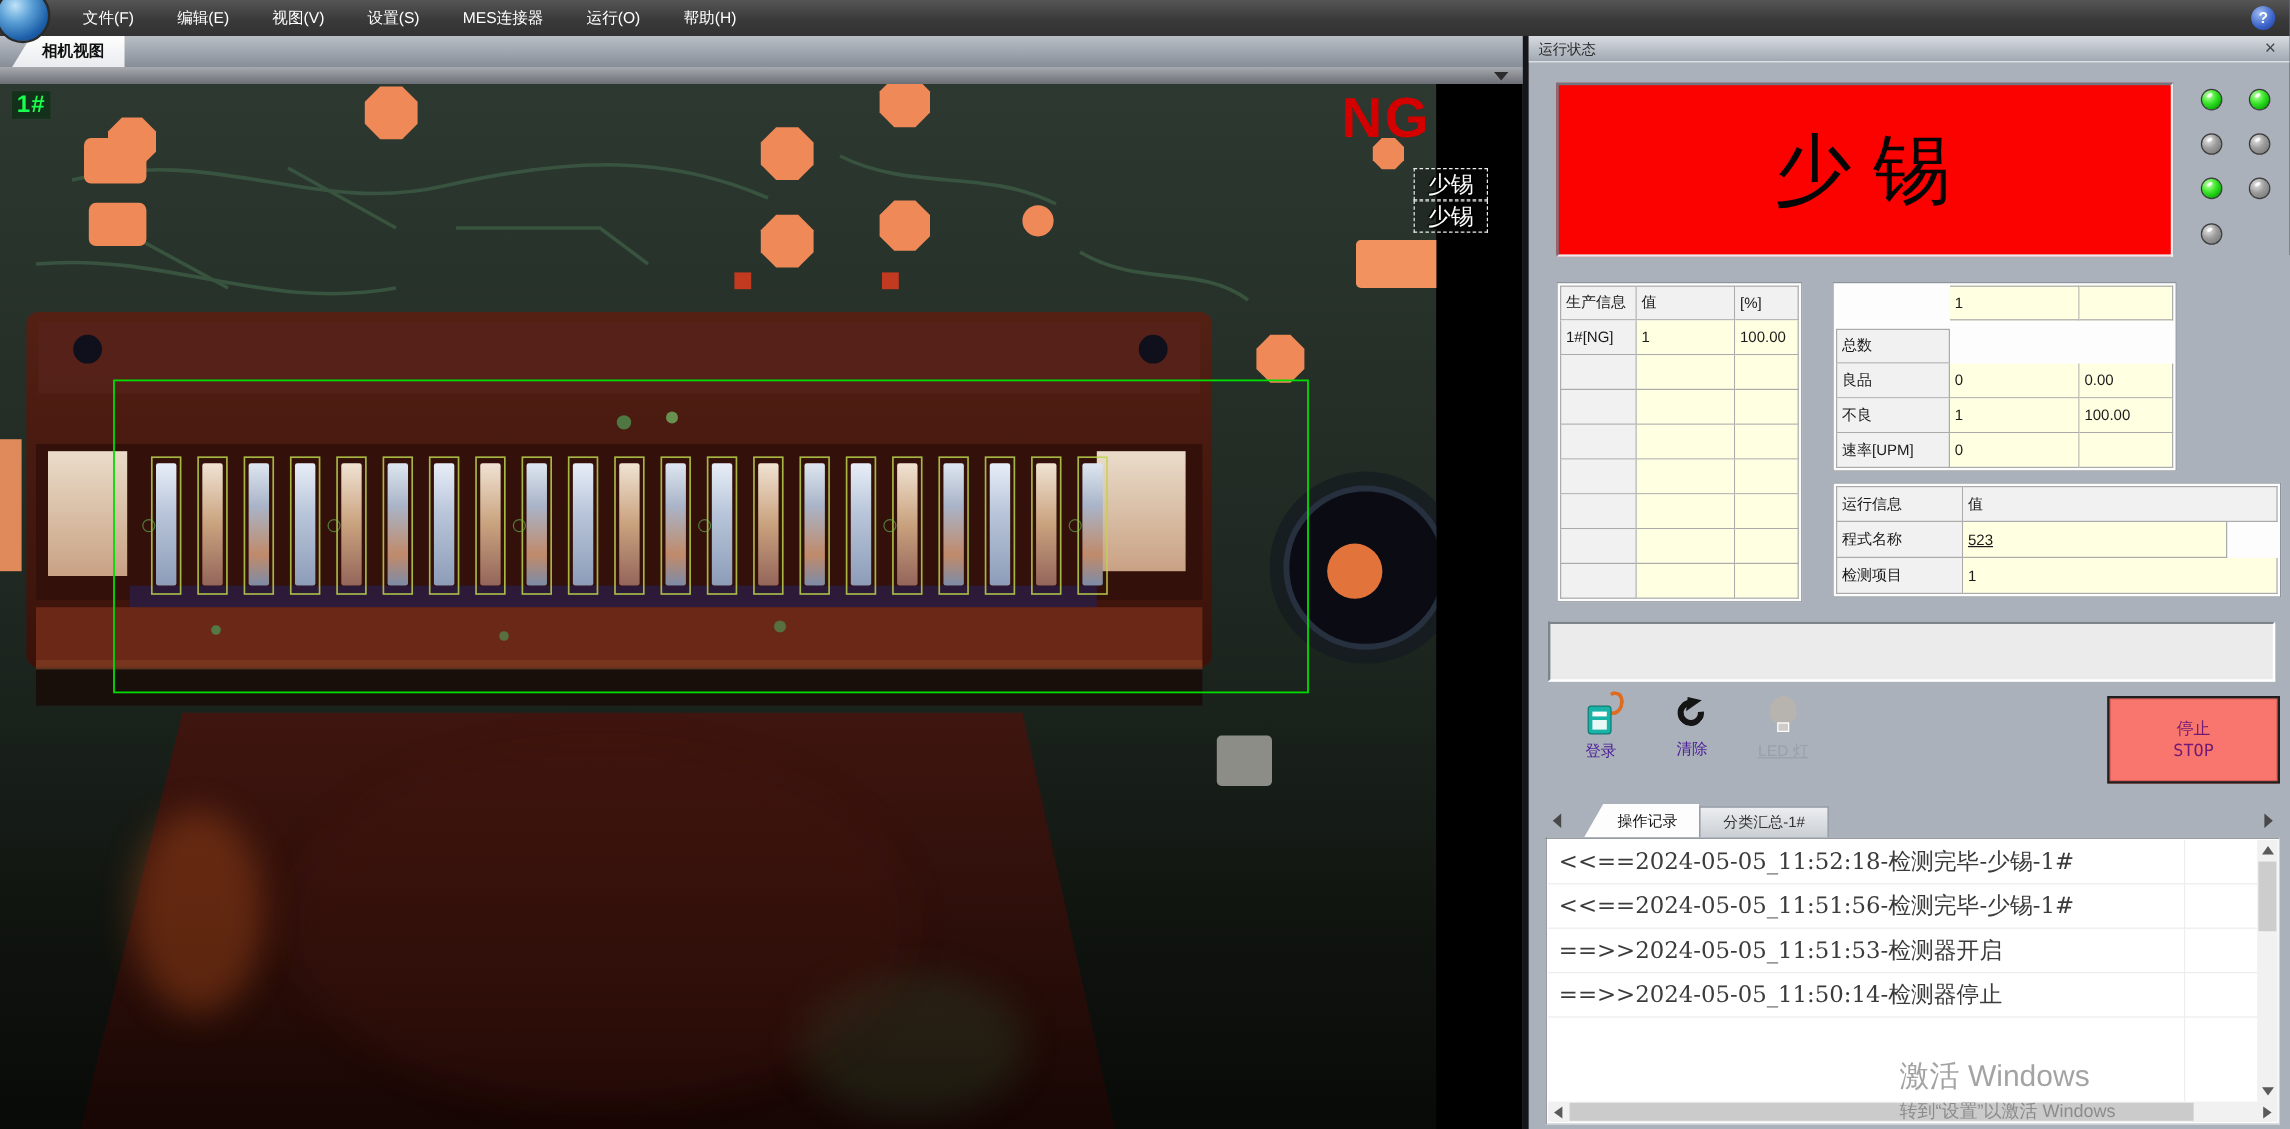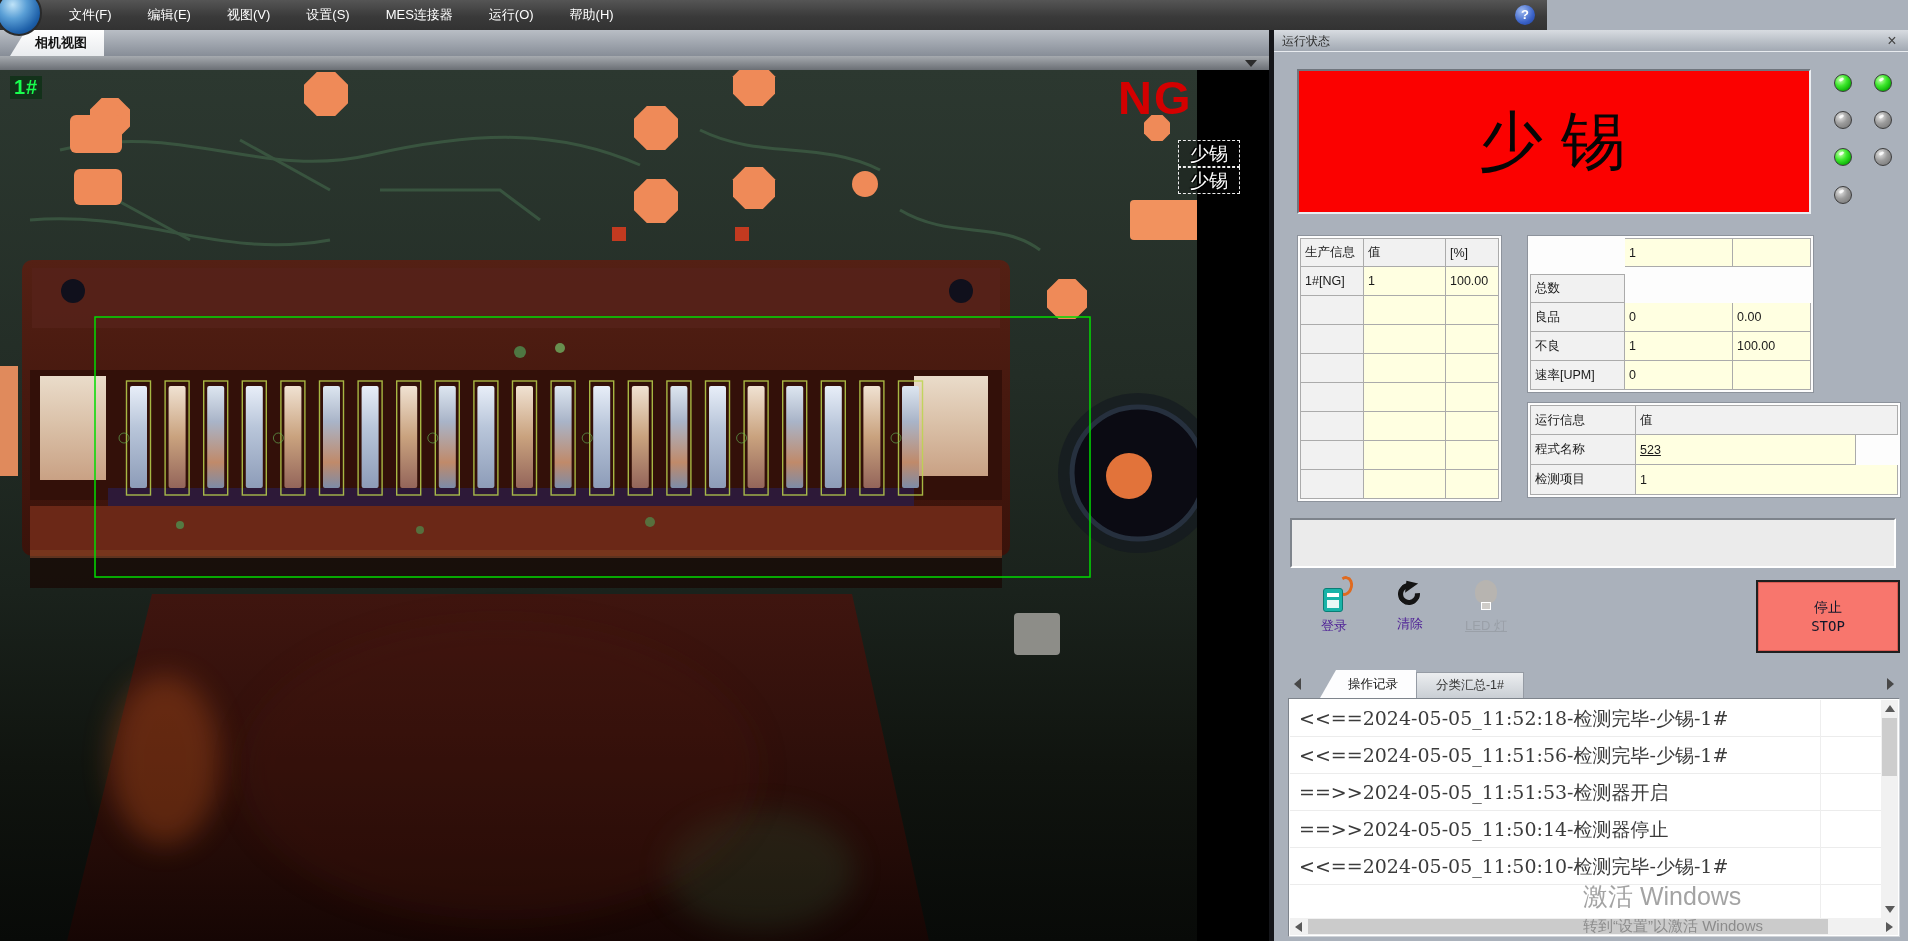--- a/index.html
+++ b/index.html
@@ -1,20 +1,20 @@
 <!DOCTYPE html>
 <html><head>
 <meta charset="utf-8">
 <style>
   * { margin:0; padding:0; box-sizing:border-box; }
   html,body { width:1908px; height:941px; overflow:hidden; }
   body { font-family:"Liberation Sans", sans-serif; background:#aab1bb; position:relative; }
 
   
-  .menubar { position:absolute; left:0; top:0; width:1547px; height:30px;
+  .menubar { position:absolute; left:0; top:0; width:1908px; height:30px;
     background:linear-gradient(#555,#3a3a3a 55%,#323232); display:flex; align-items:center; z-index:30; }
   .logo { position:absolute; left:-4px; top:-10px; width:46px; height:46px; border-radius:50%;
     background:radial-gradient(circle at 35% 30%, #bfe3f8 0%, #5a9fd6 35%, #1d5fa8 70%, #0c3a78 100%);
     border:2px solid #2a2a2a; }
   .menu-items { display:flex; margin-left:54px; gap:6px; }
   .menu-item { color:#fff; font-size:13px; padding:6px 15px; cursor:default; }
   .help-badge { position:absolute; right:12px; top:5px; width:20px; height:20px; border-radius:50%;
     background:radial-gradient(circle at 35% 30%, #9db9f0, #3a62c8 60%, #1c3c96);
     color:#fff; font-size:13px; font-weight:bold; text-align:center; line-height:20px; }
 
@@ -95,21 +95,21 @@
     border-left:8px solid transparent; border-right:8px solid transparent; border-bottom:9px solid #151515;
     transform:rotate(-35deg); }
 
   .icon-bulb { width:30px; height:32px; position:relative; }
   .icon-bulb .glass { position:absolute; left:4px; top:0; width:22px; height:24px; border-radius:50% 50% 42% 42%;
     background:#b7b4b0; }
   .icon-bulb .base { position:absolute; left:10px; top:22px; width:10px; height:8px; background:#cfccc8;
     border:1px solid #fff; }
 
   .stopbtn { position:absolute; left:482px; top:550px; width:144px; height:73px; background:#f8766d;
-    border:2px solid #1f1f1f; box-shadow:inset 0 0 0 1px #d85a52; color:#0f172a; font-size:14px;
+    border:2px solid #1f1f1f; box-shadow:inset 0 0 0 1px #d85a52; color:#701a75; font-size:14px;
     display:flex; flex-direction:column; align-items:center; justify-content:center; line-height:19px; cursor:default; }
   .stopbtn .en { font-family:"DejaVu Sans Mono","Liberation Mono",monospace; }
 
   
   .logtabs { position:absolute; left:0; top:640px; width:634px; height:28px; }
   .tab-scroll { position:absolute; top:8px; width:0; height:0; }
   .tab-scroll.left { left:20px; border-top:6px solid transparent; border-bottom:6px solid transparent; border-right:7px solid #484848; }
   .tab-scroll.right { right:14px; border-top:6px solid transparent; border-bottom:6px solid transparent; border-left:7px solid #484848; }
   .logtab { position:absolute; height:26px; top:2px; font-size:12.5px; display:flex; align-items:center;
     justify-content:center; cursor:default; }
@@ -479,21 +479,20 @@
     <div class="logtab inactive">分类汇总-1#</div>
     <div class="tab-scroll right"></div>
   </div>
 
   <div class="logbox">
     <div class="loglist" id="log-list">
         <div class="logrow">&lt;&lt;==2024-05-05_11:52:18-检测完毕-少锡-1#</div>
         <div class="logrow">&lt;&lt;==2024-05-05_11:51:56-检测完毕-少锡-1#</div>
         <div class="logrow">==&gt;&gt;2024-05-05_11:51:53-检测器开启</div>
         <div class="logrow">==&gt;&gt;2024-05-05_11:50:14-检测器停止</div>
-        <div class="logrow">&lt;&lt;==2024-05-05_11:50:10-检测完毕-少锡-1#</div>
       </div>
     <div class="log-colline"></div>
     <div class="vscroll">
       <div class="arr-up"></div>
       <div class="thumb"></div>
       <div class="arr-dn"></div>
     </div>
     <div class="hscroll">
       <div class="arr-l"></div>
       <div class="thumb"></div>

